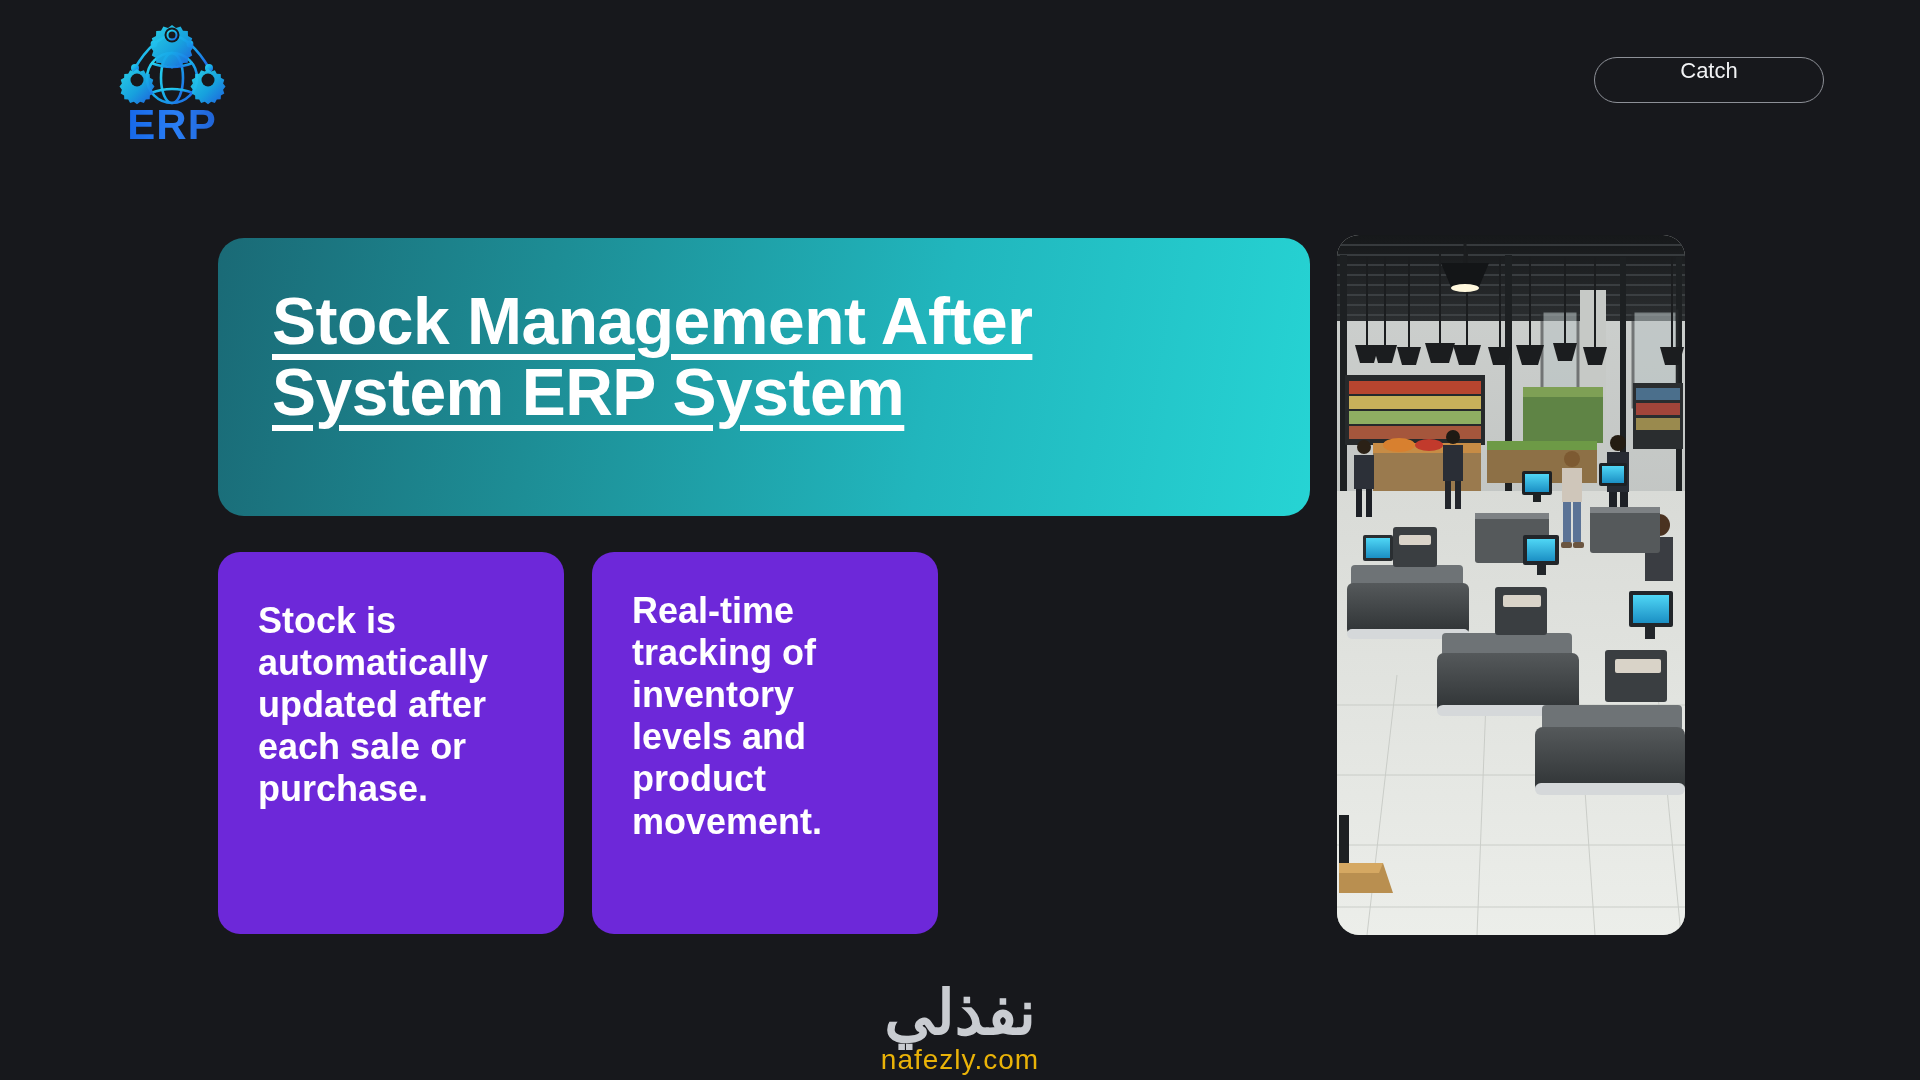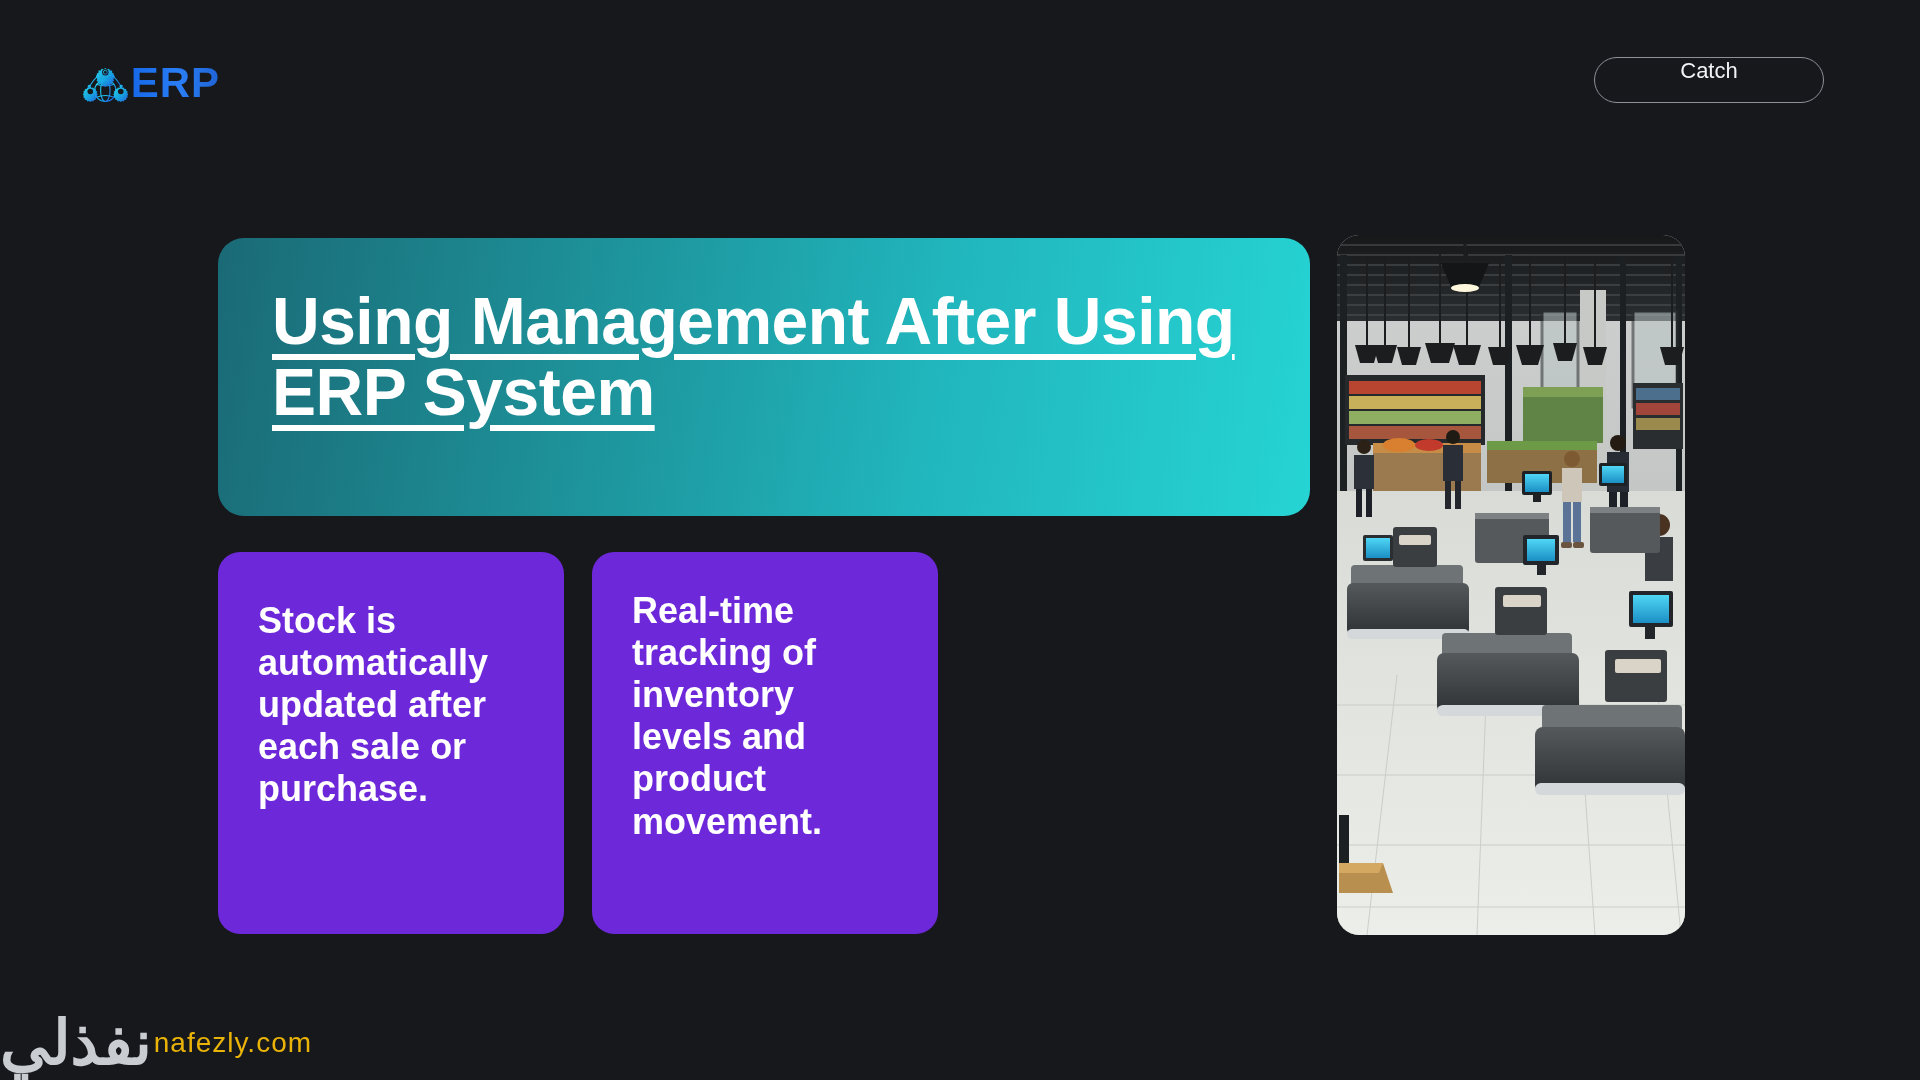--- a/index.html
+++ b/index.html
@@ -6,23 +6,23 @@
   html, body {
     width:1920px; height:1080px;
     background:#17181c;
     font-family:"Liberation Sans", sans-serif;
     overflow:hidden;
   }
   .slide { position:relative; width:1920px; height:1080px; background:#17181c; }
 
   
   .logo-wrap {
-    position:absolute; left:80px; top:22px;
+    position:absolute; left:102px; top:22px;
     width:140px; height:128px;
-    display:flex; flex-direction:row; align-items:center; justify-content:flex-start;
+    display:flex; flex-direction:column; align-items:center; justify-content:flex-start;
   }
   .logo-mark { width:118px; height:90px; display:block; }
   .logo-text {
     font-size:42px; font-weight:bold; letter-spacing:1px;
     line-height:0.9; margin-top:-6px;
     background:linear-gradient(90deg,#1668e8 0%,#2a7ef5 55%,#1f63d6 100%);
     -webkit-background-clip:text; background-clip:text; color:transparent;
   }
   .catch-btn {
     position:absolute; right:96px; top:57px;
@@ -63,21 +63,21 @@
   .photo {
     position:absolute; left:1337px; top:235px;
     width:348px; height:700px; border-radius:22px; overflow:hidden;
     background:#1d1f22;
   }
   .photo svg { display:block; width:348px; height:700px; }
 
   
   .footer {
     position:absolute; left:0; right:0; bottom:6px;
-    display:flex; flex-direction:row; align-items:center; gap:2px;
+    display:flex; flex-direction:column; align-items:center; gap:2px;
   }
   .brand-ar { font-size:62px; font-weight:bold; color:#c9ccd1; line-height:1.0; direction:rtl; }
   .brand-lat { font-size:28px; color:#eab308; letter-spacing:1px; line-height:1.0; }
 </style>
 </head>
 <body>
 
 <div class="slide">
 
   <div class="logo-wrap">
@@ -117,21 +117,21 @@
     </svg>
     <div class="logo-text">ERP</div>
   </div>
 
   <div class="catch-btn">
     <span>Catch</span>
   </div>
 
   <div class="content">
     <div class="title-banner">
-      <h1>Using Management After Using ERP System</h1>
+      <h1>Stock Management After System ERP System</h1>
     </div>
   </div>
 
   <div class="cards">
     <div class="card">
       <p>Stock is automatically updated after each sale or purchase.</p>
     </div>
     <div class="card card-2">
       <p>Real-time tracking of inventory levels and product movement.</p>
     </div>

